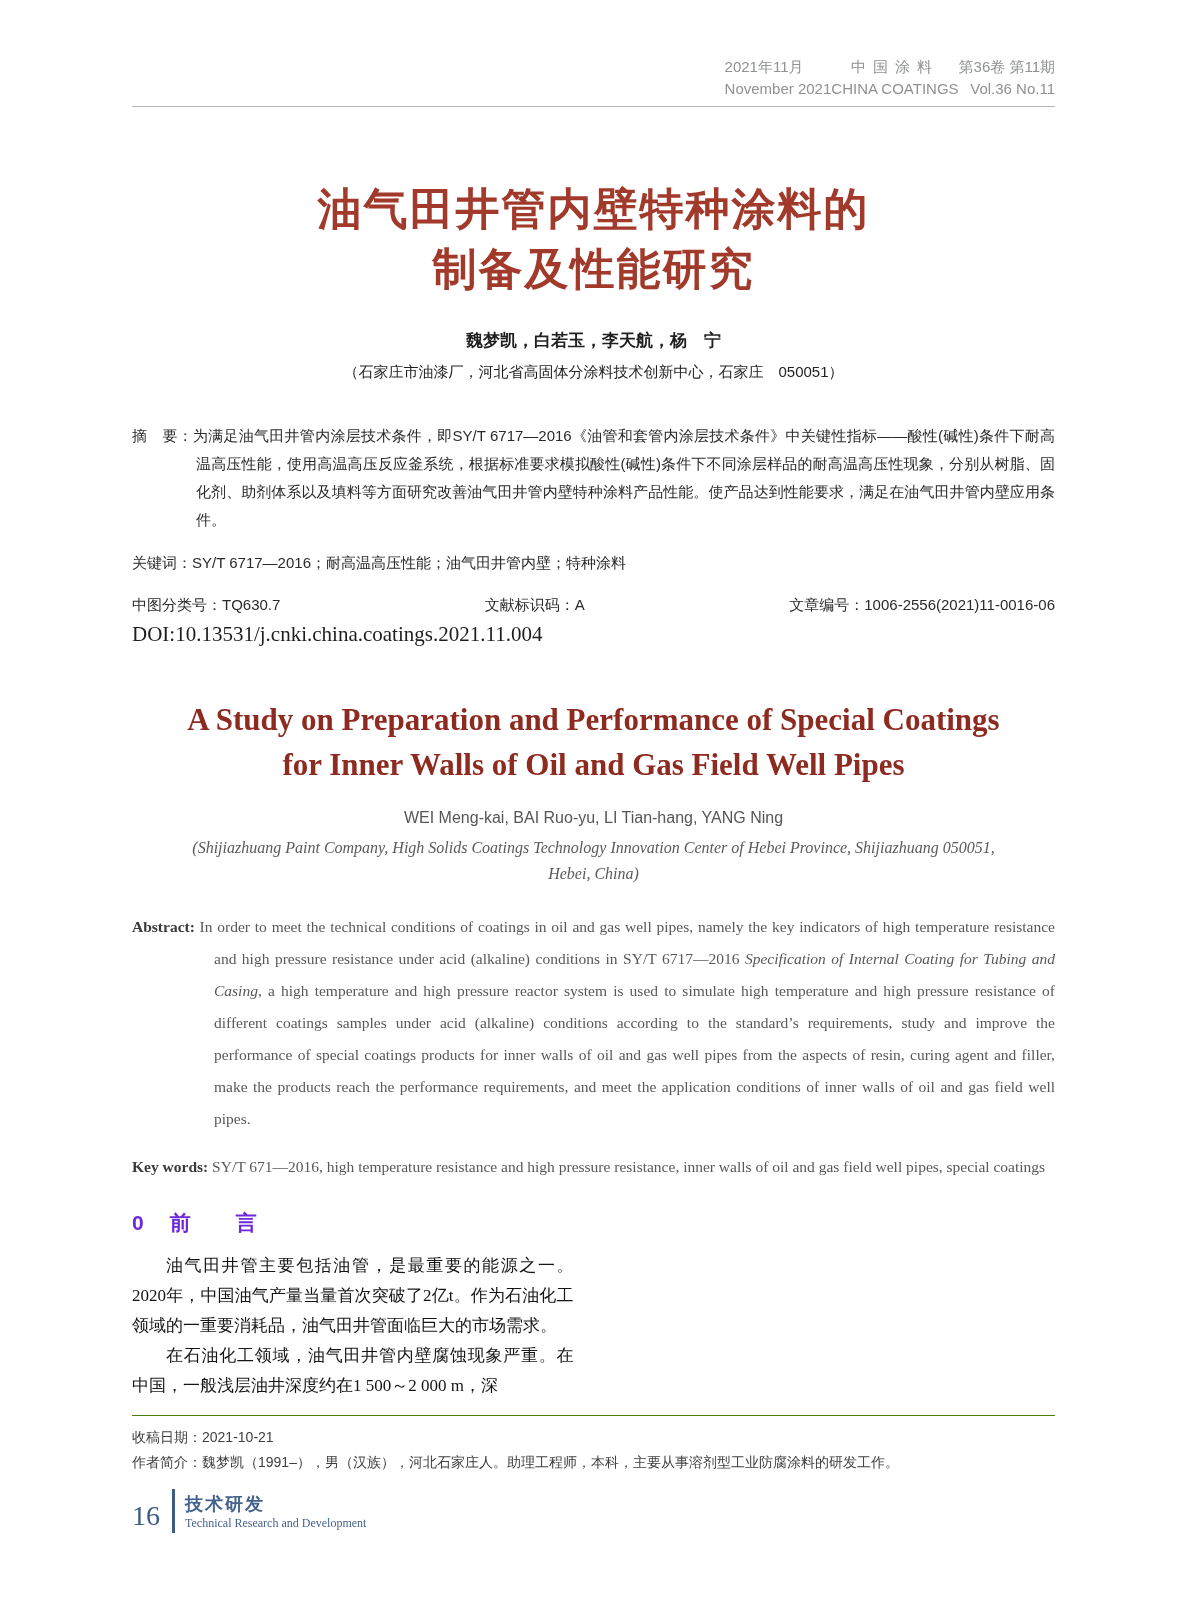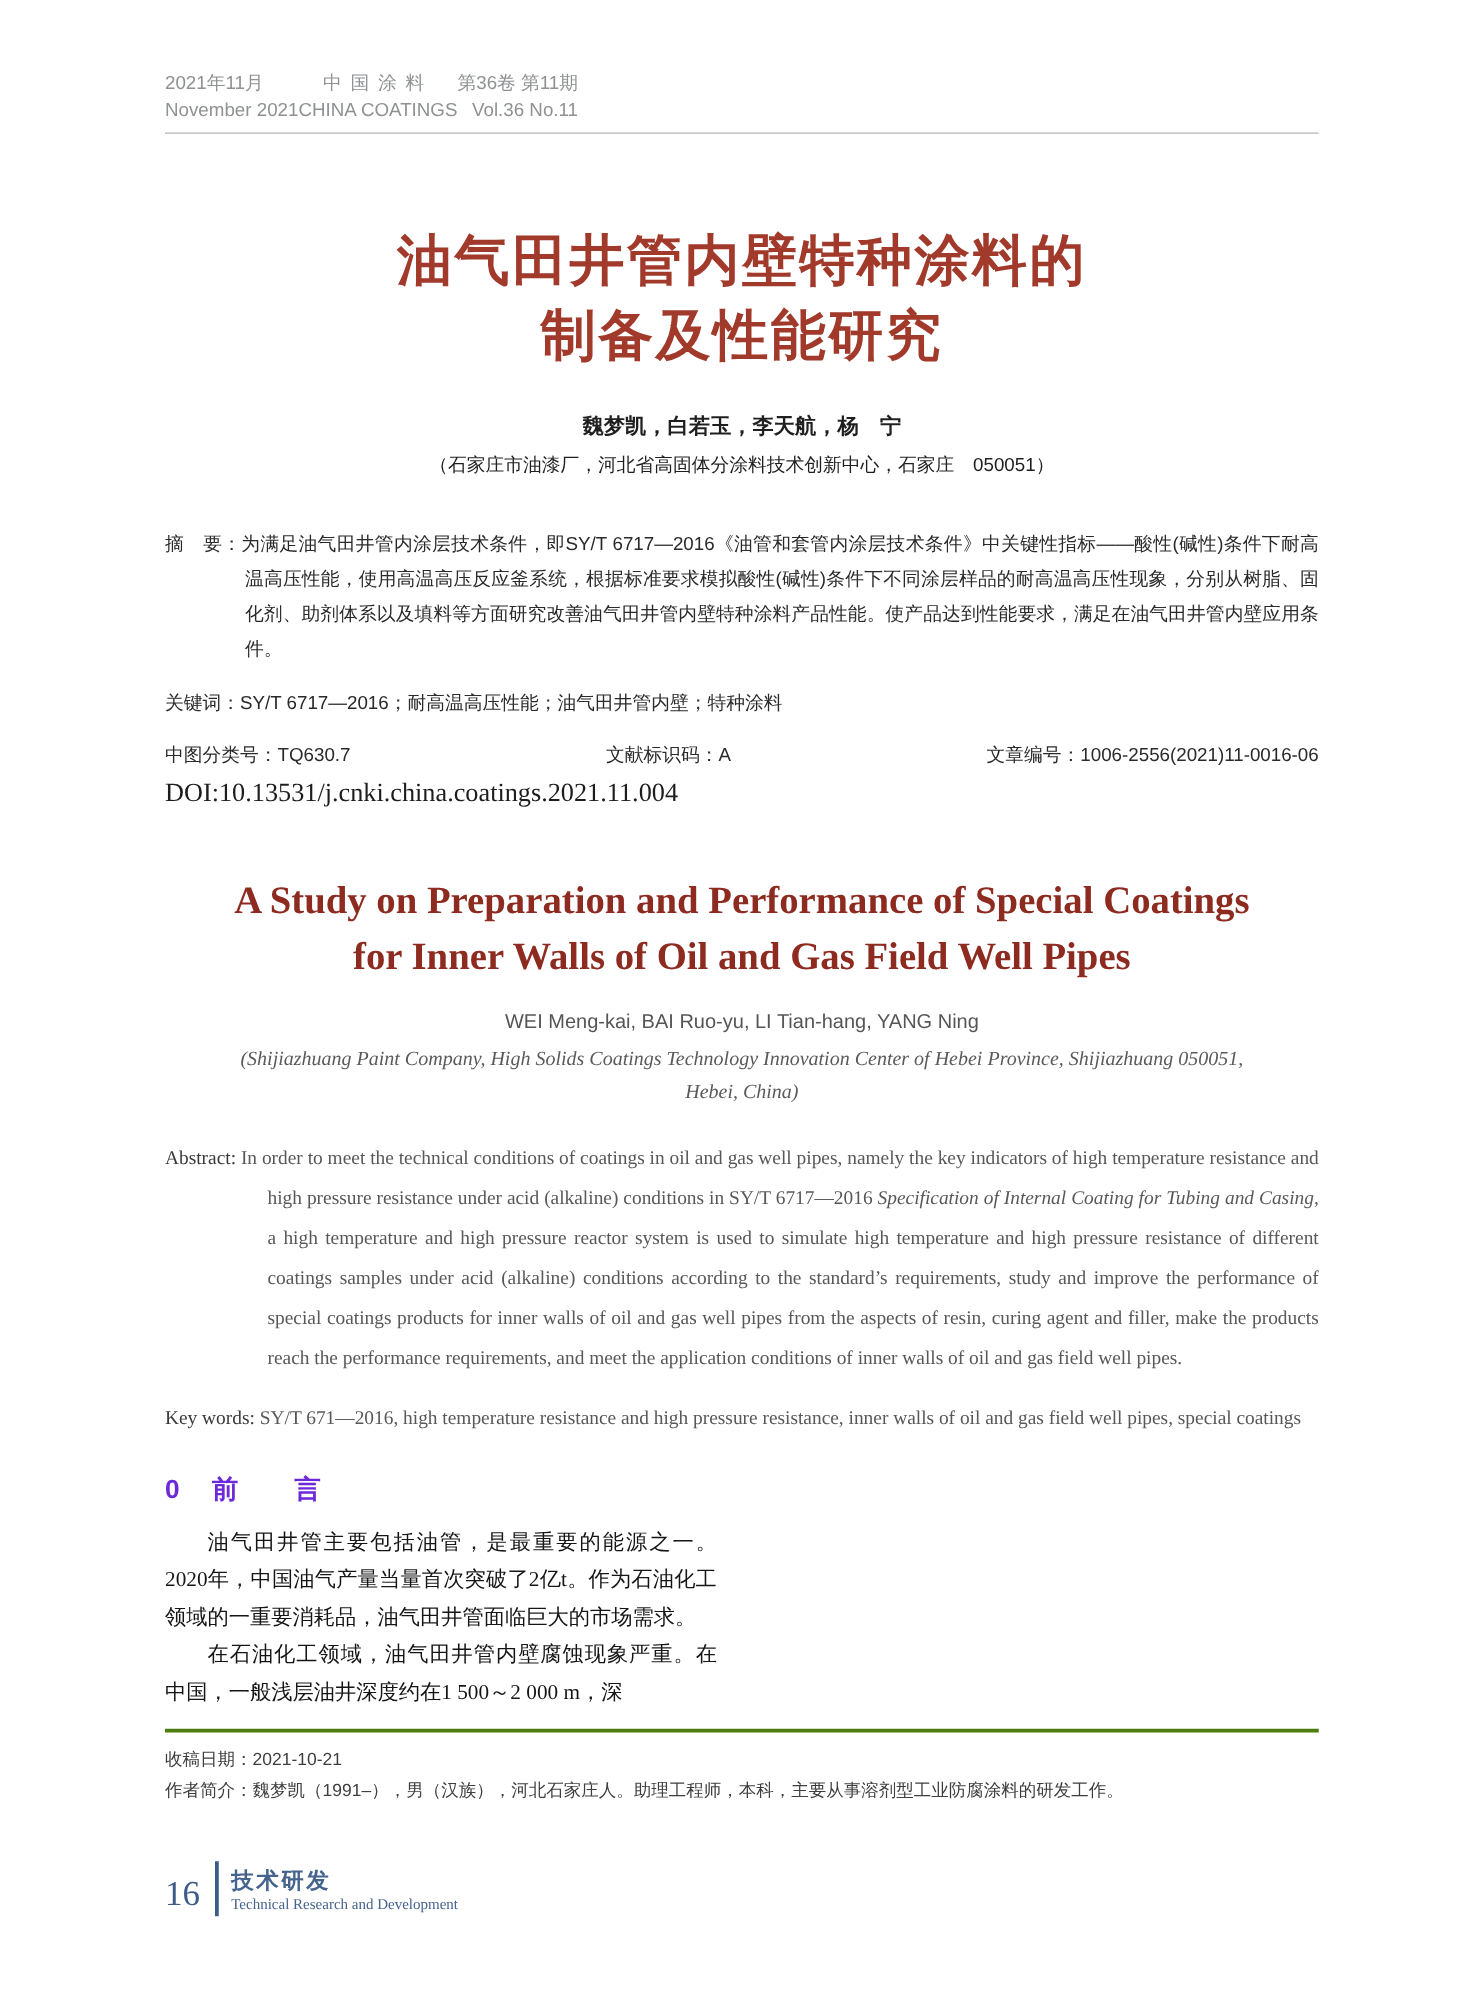--- a/index.html
+++ b/index.html
@@ -10,21 +10,21 @@
     margin: 0 auto;
     background: #ffffff;
     box-sizing: border-box;
     padding: 56px 132px 0 132px;
     font-family: "Liberation Sans", sans-serif;
     color: #222;
     overflow: hidden;
   }
 
   
-  .jheader { display: flex; justify-content: flex-start; align-items: flex-start;
+  .jheader { display: flex; justify-content: flex-end; align-items: flex-start;
              color: #8f9193; font-size: 15px; line-height: 22px; }
   .jheader .cell { white-space: nowrap; }
   .jheader .c-left { text-align: left; }
   .jheader .c-center { text-align: center; }
   .jheader .c-center .zh { letter-spacing: 7px; }
   .jheader .c-right { text-align: right; }
   .header-rule { border: none; border-top: 1.5px solid #b3b5b7; margin: 6px 0 0 0; }
 
   
   .zh-title { margin-top: 72px; text-align: center; color: #a23a2b;
@@ -44,37 +44,37 @@
   
   .en-title { margin-top: 50px; text-align: center; color: #8e2b21;
               font-family: "Liberation Serif", serif; font-weight: 700;
               font-size: 31px; line-height: 45px; }
   .en-authors { margin-top: 22px; text-align: center; font-size: 16px; color: #565656; }
   .en-affil { margin-top: 8px; text-align: center; font-family: "Liberation Serif", serif;
               font-style: italic; font-size: 16px; line-height: 26px; color: #5a5a5a; }
   .en-abstract { margin-top: 24px; font-family: "Liberation Serif", serif;
                  font-size: 15.5px; line-height: 32px; color: #585858;
                  text-align: justify; padding-left: 82px; text-indent: -82px; }
-  .en-abstract .lbl, .en-keywords .lbl { font-weight: 400; color: #3a3a3a; }
+  .en-abstract .lbl, .en-keywords .lbl { font-weight: 700; color: #3a3a3a; }
   .en-keywords { margin-top: 0px; font-family: "Liberation Serif", serif;
                  font-size: 15.5px; line-height: 32px; color: #585858;
                  text-align: justify; padding-left: 82px; text-indent: -82px; }
 
   
   .section-head { margin-top: 26px; color: #6d28d9; font-size: 21px; font-weight: 700; }
   .section-head .num { margin-right: 26px; }
   .section-head .ttl { letter-spacing: 12px; }
   .columns { margin-top: 14px; display: flex; gap: 40px; }
   .col { width: calc(50% - 20px); font-family: "Liberation Serif", serif;
          font-size: 17px; line-height: 30px; text-align: justify; color: #151515; }
   .col p { margin: 0; }
   .col p.indent { text-indent: 2em; }
 
   
-  .footnote { margin-top: 14px; border-top: 3px solid #4d7c0f; padding-top: 9px;
+  .footnote { margin-top: 14px; border-top: 1px solid #4d7c0f; padding-top: 9px;
               font-size: 14px; line-height: 25px; color: #3e3e3e; }
 
   
   .pfooter { position: absolute; left: 132px; top: 1489px; display: flex; align-items: center; }
   .pfooter .pagenum { font-family: "Liberation Serif", serif; font-size: 28px;
                       color: #3c5c85; margin-top: 10px; }
   .pfooter .vbar { width: 3px; height: 44px; background: #3c5c85; margin: 0 10px 0 12px; }
   .pfooter .colname .zh { font-size: 18px; font-weight: 700; color: #44638d; letter-spacing: 2px; }
   .pfooter .colname .en { font-family: "Liberation Serif", serif; font-size: 12px; color: #44638d; }
 </style>

